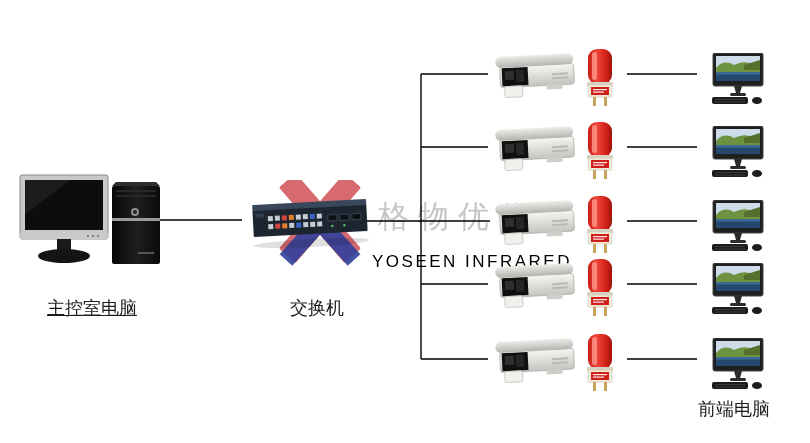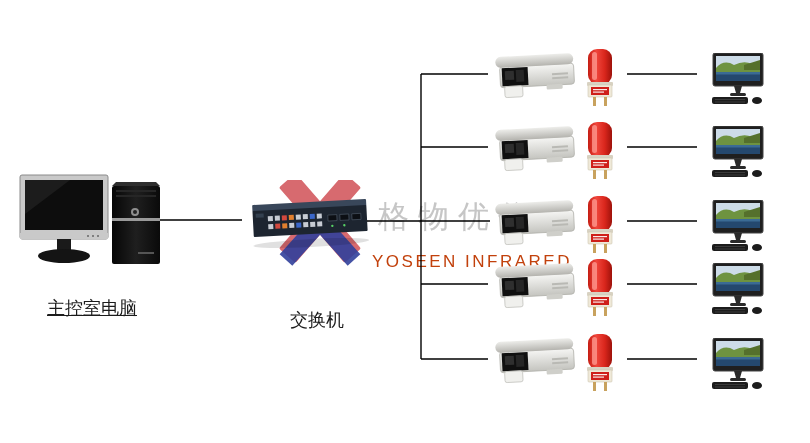--- a/index.html
+++ b/index.html
@@ -9,32 +9,32 @@
   }
   
   #watermark{position:absolute;inset:0;z-index:1;}
   #wm-logo{position:absolute;left:266px;top:180px;}
   #wm-cn{
     position:absolute;left:378px;top:196px;font-size:31px;letter-spacing:9px;
     color:#c6c6c6;white-space:nowrap;
   }
   #wm-en{
     position:absolute;left:372px;top:252px;font-size:17px;letter-spacing:2.5px;
-    color:#c2410c;white-space:nowrap;
+    color:#000000;white-space:nowrap;
   }
   
   #scene{position:absolute;left:0;top:0;z-index:2;}
   .wire{stroke:#000000;stroke-width:1.4;fill:none;}
   
   .lbl{
     position:absolute;z-index:3;font-size:18px;font-weight:500;color:#1c1c1c;
     white-space:nowrap;transform:translateX(-50%);
   }
   #lbl-control{left:92px;top:296px;text-decoration:underline;}
-  #lbl-switch{left:317px;top:296px;margin-top:12px;}
+  #lbl-switch{left:317px;top:296px;}
   #lbl-camera{left:578px;top:397px;}
   #lbl-frontend{left:734px;top:397px;}
 </style>
 </head>
 <body>
 
 <div id="canvas">
 
   <div id="watermark">
     <svg id="wm-logo" width="108" height="86" viewBox="0 0 108 86">
@@ -204,13 +204,14 @@
         <line class="wire" x1="421" y1="359" x2="488" y2="359"></line>
         <line class="wire" x1="627" y1="359" x2="697" y2="359"></line>
         <use href="#sym-camera" x="494" y="336"></use>
         <use href="#sym-beacon" x="583" y="331"></use>
         <use href="#sym-pc" x="710" y="338"></use>
       </g>
     </svg>
 
   <div class="lbl" id="lbl-control">主控室电脑</div>
   <div class="lbl" id="lbl-switch">交换机</div>
+  <div class="lbl" id="lbl-frontend">前端电脑</div>
 </div>
 
 </body></html>

